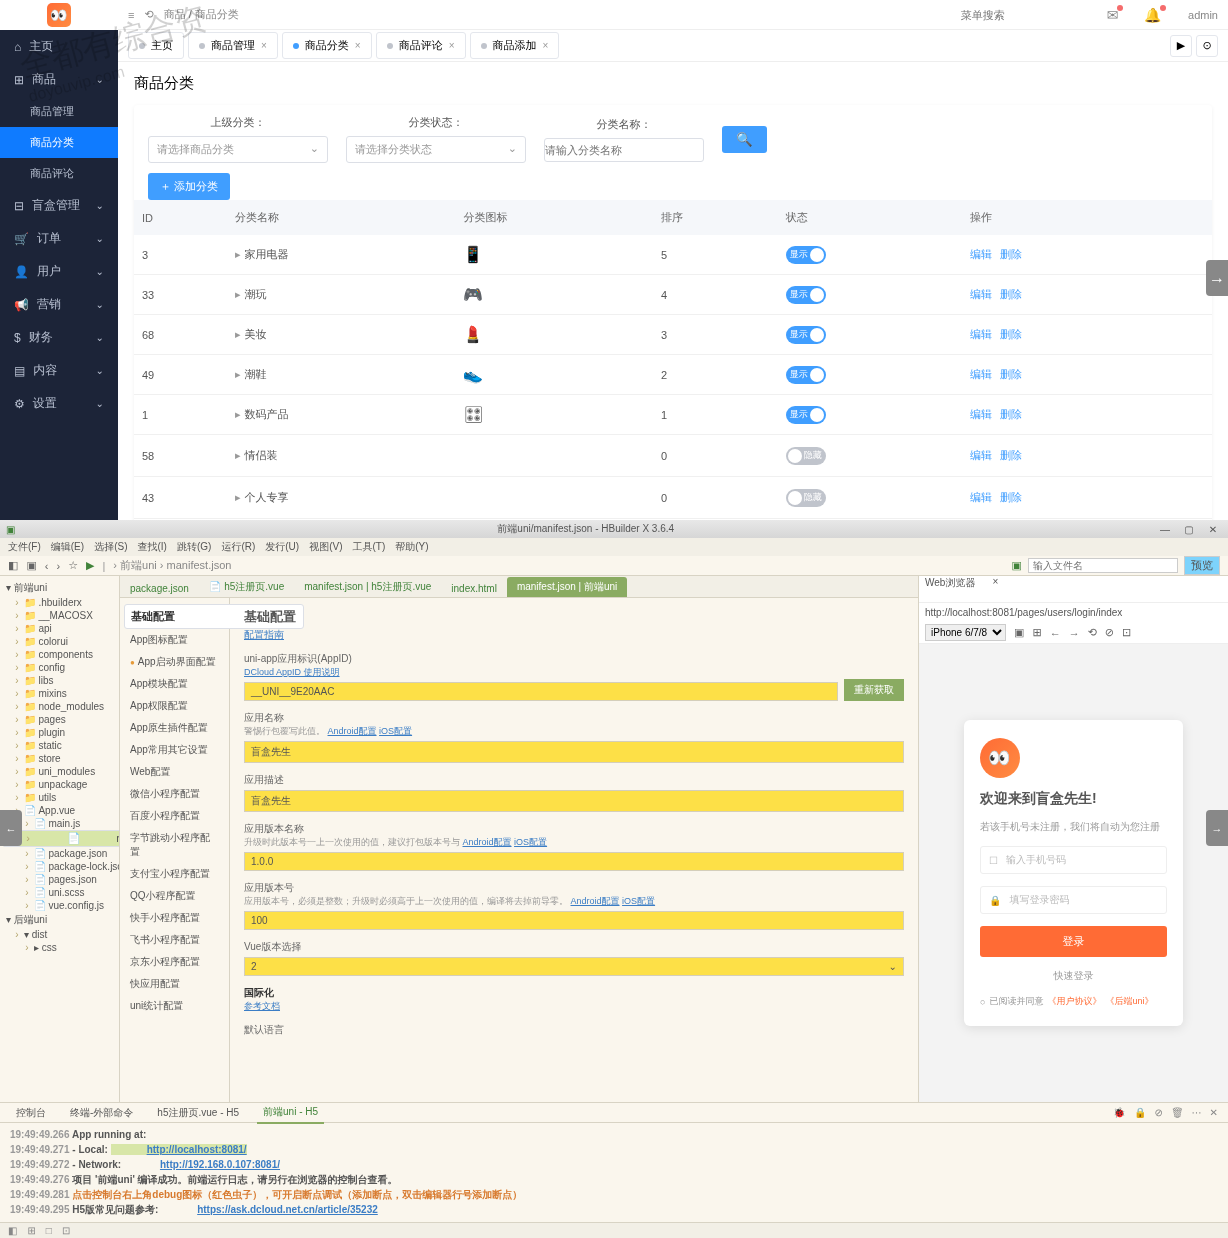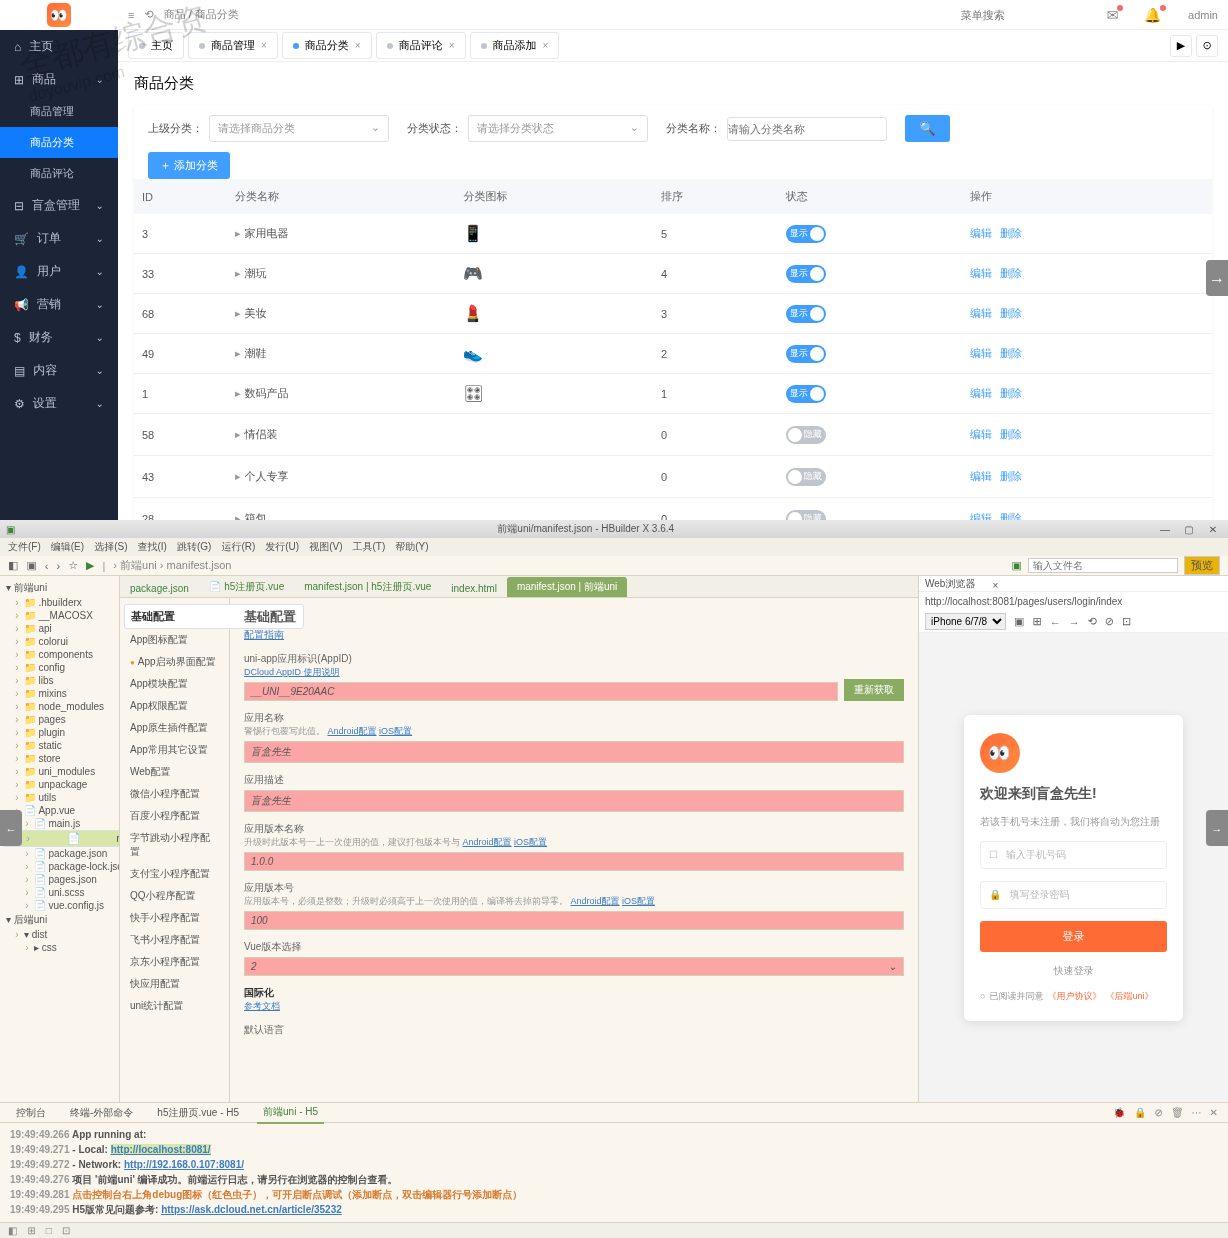--- a/index.html
+++ b/index.html
@@ -30,21 +30,21 @@
 .tab .dot { width:6px; height:6px; border-radius:50%; background:#c0c4cc; }
 .tab.active .dot { background:#409eff; }
 .tab .x { color:#999; font-size:10px; }
 .tabs .ctrl { margin-left:auto; display:flex; gap:4px; }
 .tabs .ctrl span { width:22px; height:22px; border:1px solid #e4e7ed; border-radius:3px; display:flex; align-items:center; justify-content:center; cursor:pointer; }
 
 .content { padding: 12px 16px; flex:1; display:flex; flex-direction:column; gap:12px; overflow:hidden; font-size:12px; }
 .page-title { font-size: 15px; font-weight: 500; }
 .card { background:#fff; border-radius:4px; box-shadow: 0 1px 4px rgba(0,0,0,0.06); }
 .filters { padding: 10px 14px; display:flex; align-items:center; gap:18px; }
-.fgroup { display:flex; align-items:center; gap:6px; font-size:11px; color:#555; }
+.fgroup { display:flex; align-items:center; gap:6px; font-size:11px; color:#555;flex-direction:column; }
 .sel { border:1px solid #dcdfe6; border-radius:3px; padding:5px 8px; min-width:180px; color:#999; font-size:11px; background:#fff; display:flex; justify-content:space-between; cursor:pointer; }
 .inp { border:1px solid #dcdfe6; border-radius:3px; padding:5px 0; min-width:160px; font-size:11px; color:#999; }
 .btn-search { background:#409eff; color:#fff; border:none; border-radius:3px; padding:6px 14px; cursor:pointer; }
 .btn-add { background:#409eff; color:#fff; border:none; border-radius:3px; padding:6px 12px; font-size:11px; cursor:pointer; margin:0 14px; }
 
 .table { width:100%; border-collapse:collapse; font-size:11px; }
 .table th { background:#f5f7fa; color:#666; font-weight:500; padding:10px 8px; text-align:left;margin-top:44px; }
 .table td { padding:10px 8px; border-bottom:1px solid #f0f0f0; color:#555; }
 .table .exp { color:#999; margin-right:4px; cursor:pointer; }
 .icon-cell { font-size:16px; }
@@ -65,21 +65,21 @@
 .ide-titlebar .winbtns span { width:18px; text-align:center; cursor:pointer; }
 
 .ide-menubar { height:18px; display:flex; align-items:center; gap:10px; padding:0 8px; font-size:10px; background:#f2efe6; }
 .ide-menubar span { cursor:pointer; }
 
 .ide-toolbar { height:20px; display:flex; align-items:center; gap:8px; padding:0 8px; border-bottom:1px solid #d8d3c4; font-size:11px; }
 .ide-toolbar .tool { cursor:pointer; color:#666; }
 .ide-toolbar .crumb { color:#888; }
 .ide-toolbar .runbox { margin-left:auto; display:flex; align-items:center; gap:6px; }
 .ide-toolbar input { border:1px solid #ccc; font-size:10px; padding:1px 4px; width:150px; }
-.ide-toolbar .preview-btn { border:1px solid #ccc; padding:1px 6px; background:#eab308; cursor:pointer; }
+.ide-toolbar .preview-btn { border:1px solid #ccc; padding:1px 6px; background:#7dd3fc; cursor:pointer; }
 
 .ide-body { flex:1; display:flex; min-height:0; }
 .ide-tree { width:120px; background:#faf6ed; border-right:1px solid #d8d3c4; overflow:auto; padding:4px 2px; font-size:10px; }
 .tree-item { padding:1px 0 1px 10px; cursor:pointer; white-space:nowrap; color:#555; }
 .tree-item.l1 { padding-left:4px; }
 .tree-item.l3 { padding-left:20px; }
 .tree-item.sel { background:#d8e6a8; }
 .tree-item .ic { display:inline-block; width:10px; text-align:center; margin-right:2px; color:#b5a66e; }
 .tree-item .fic { color:#d4a83e; margin-right:2px; }
 
@@ -94,27 +94,27 @@
 .mside div { padding:4px 6px; cursor:pointer; color:#555; }
 .mside div.sel { font-weight:bold; color:#333; }
 .mside .warn::before { content:'●'; color:#e69b3a; margin-right:3px; font-size:8px; }
 
 .mform { flex:1; padding:10px 14px; overflow:auto; font-size:11px; }
 .mform h3 { font-size:13px; margin-bottom:2px; }
 .mform .hint { color:#3b7dc5; font-size:10px; margin-bottom:10px; cursor:pointer; text-decoration:underline; }
 .mform .lbl { font-size:10px; color:#666; margin-top:10px; }
 .mform .sub { font-size:9px; color:#999; }
 .mform .sub a { color:#3b7dc5; text-decoration:underline; cursor:pointer; }
-.mform .field { border:1px solid #d4ceba; padding:3px 6px; margin-top:3px; background:#fca5a5; font-size:10px;font-style:italic; }
+.mform .field { border:1px solid #d4ceba; padding:3px 6px; margin-top:3px; background:#fde047; font-size:10px; }
 .mform .appid-row { display:flex; gap:6px; align-items:stretch; }
 .mform .appid-row .field { flex:1; }
 .mform .reget { background:#8aab62; color:#fff; border:none; padding:0 10px; font-size:10px; cursor:pointer; }
 
 .ide-preview { width:310px; background:#fff; border-left:1px solid #d8d3c4; display:flex; flex-direction:column; font-size:11px; }
-.ide-preview .ptab { height:16px; display:flex; align-items:flex-end; padding:0 6px; border-bottom:1px solid #eee; font-size:10px;gap:11px; }
+.ide-preview .ptab { height:27px; display:flex; align-items:flex-start; padding:0 6px; border-bottom:1px solid #eee; font-size:10px;gap:11px; }
 .ide-preview .paddr { padding:4px 6px; font-size:10px; color:#555; text-align:left; }
 .ide-preview .pctrl { display:flex; align-items:center; gap:8px; padding:2px 6px; border-bottom:1px solid #eee; font-size:11px; }
 .ide-preview select { font-size:10px; border:1px solid #ccc; padding:1px; }
 .ide-preview .picons { display:flex; gap:8px; color:#666; }
 .ide-preview .picons span { cursor:pointer; }
 .ide-preview .phone { flex:1; display:flex; flex-direction:column; padding:30px 45px; background:#f3f3f3; }
 .login-card { background:#fff; border-radius:6px; padding:18px 16px; display:flex; flex-direction:column; gap:12px; box-shadow:0 2px 12px rgba(0,0,0,0.1); margin:auto 0; }
 .login-logo { width:40px; height:40px; background:linear-gradient(135deg,#ff6b35,#ff8c42); border-radius:50%; display:flex; align-items:center; justify-content:center; font-size:18px; }
 .login-card h2 { font-size:14px; }
 .login-card .desc { font-size:10px; color:#999; }
@@ -124,21 +124,21 @@
 .login-agree { font-size:9px; color:#999; display:flex; align-items:center; gap:4px; }
 .login-agree a { color:#ff6b35; }
 
 .ide-console { height:120px; border-top:1px solid #d8d3c4; display:flex; flex-direction:column; }
 .ctabs { height:20px; display:flex; align-items:center; gap:12px; padding:0 10px; font-size:10px; border-bottom:1px solid #d8d3c4; }
 .ctabs .ct { cursor:pointer; padding:3px 6px; }
 .ctabs .ct.active { border-bottom:2px solid #8aab62; color:#41833a; }
 .ctabs .cicons { margin-left:auto; display:flex; gap:8px; color:#888; }
 .ctabs .cicons span { cursor:pointer; }
 .clog { flex:1; padding:4px 10px; font-family:Consolas,monospace; font-size:10px; color:#555; overflow:auto; line-height:1.5;font-weight:bold; }
-.clog .u { color:#3b7dc5; text-decoration:underline; cursor:pointer; }
+.clog .u { color:#3b7dc5; text-decoration:underline; cursor:pointer;padding-left:36px; }
 .clog .hl { background:#d8e6a8; }
 .clog .orange { color:#d87a2e; }
 
 .ide-footer { display:flex; gap:10px; padding:2px 8px; font-size:10px; color:#888; border-top:1px solid #d8d3c4; background:#f2efe6; }
 .ide-footer span { cursor:pointer; }
 
 .side-handle2 { position:absolute; top:290px; width:22px; height:36px; background:#888; color:#fff; display:flex; align-items:center; justify-content:center; cursor:pointer; z-index:50; }
 .side-handle2.left { left:0; border-radius:0 4px 4px 0; }
 .side-handle2.right { right:0; border-radius:4px 0 0 4px; }
 </style>

